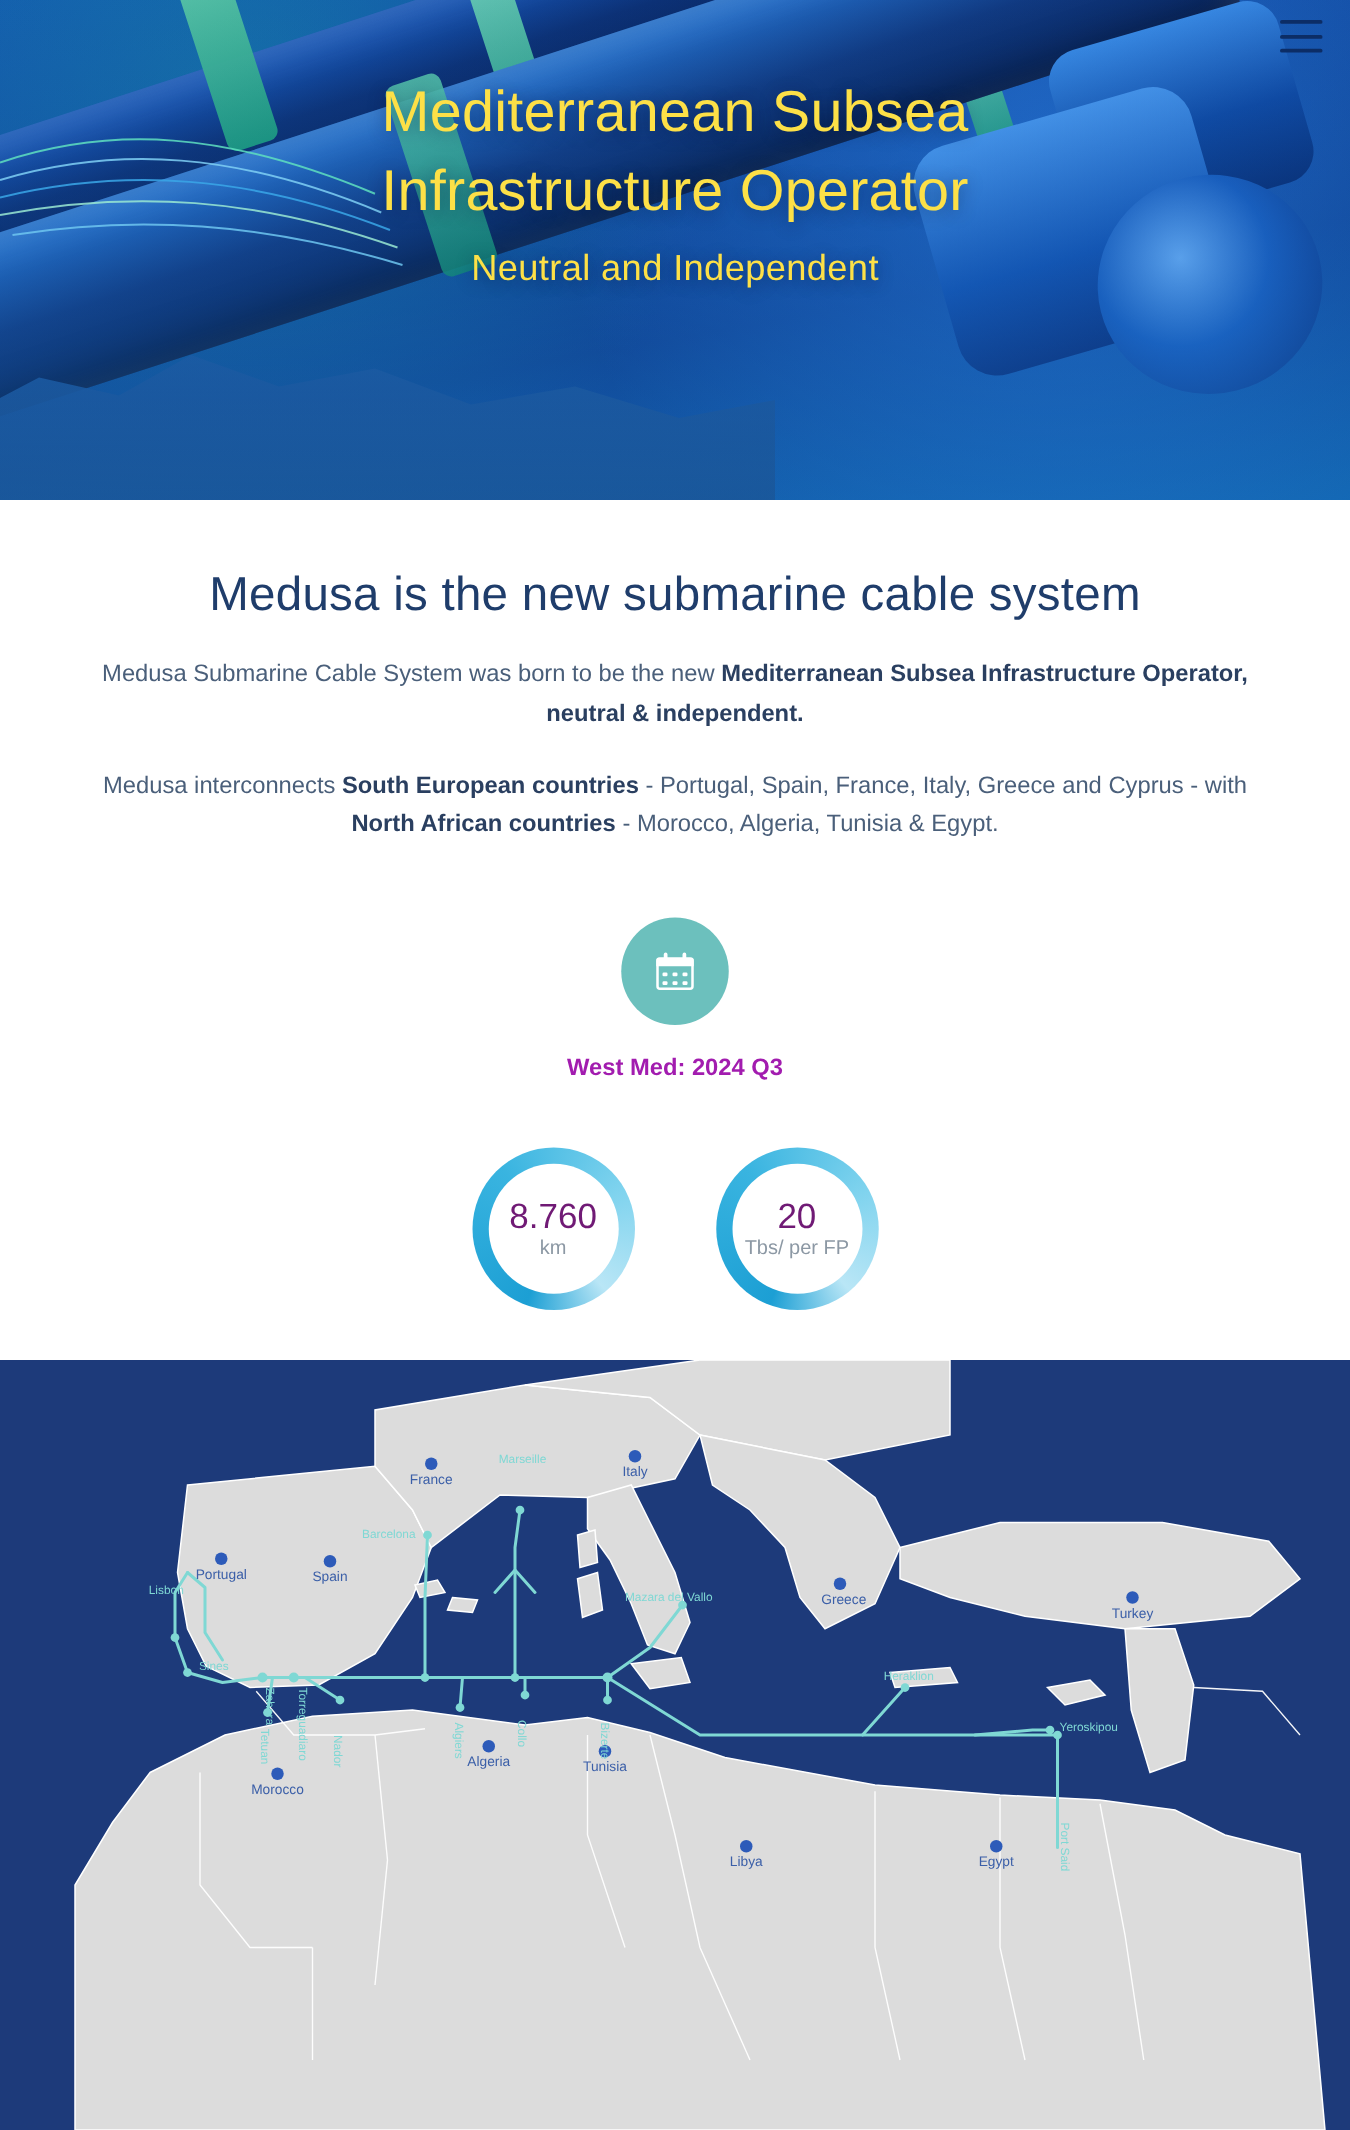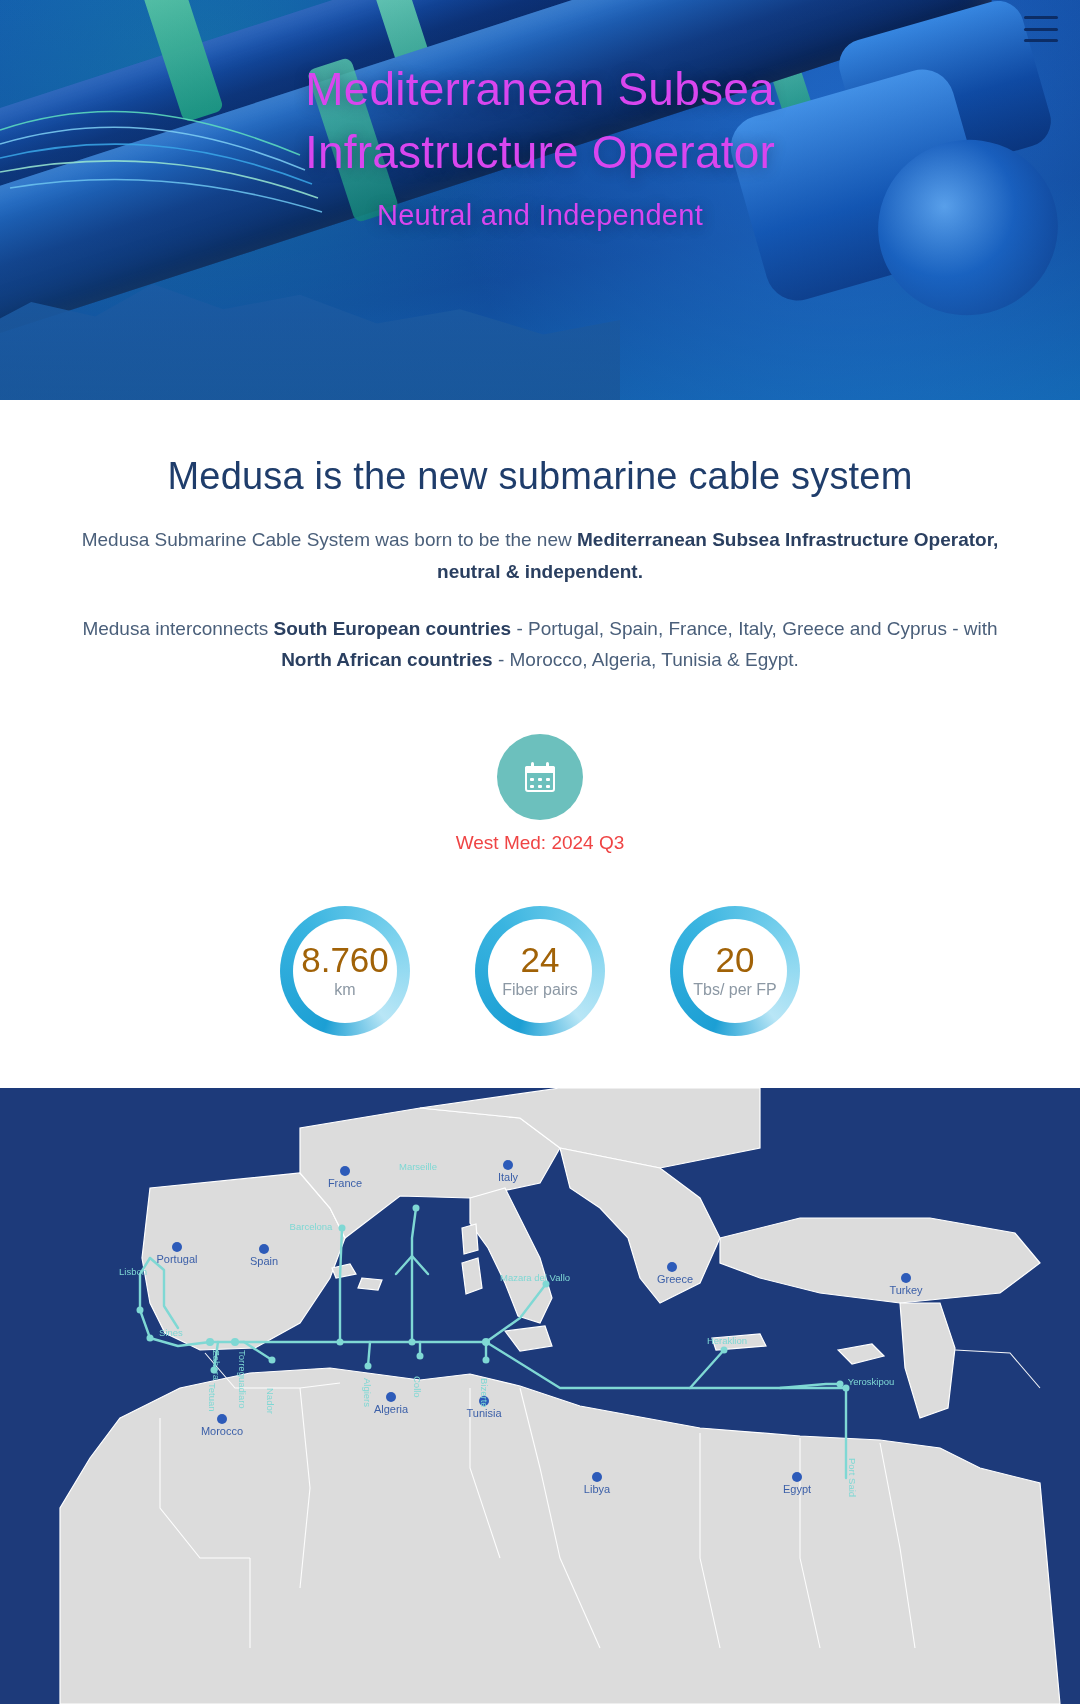--- a/index.html
+++ b/index.html
@@ -77,21 +77,21 @@
   .fibers { position: absolute; left: 0; top: 60px; width: 420px; height: 180px; }
   .hamburger {
     position: absolute; right: 22px; top: 16px;
     width: 34px; height: 26px;
     display: flex; flex-direction: column; justify-content: space-between;
     cursor: pointer; z-index: 5;
   }
   .hamburger span { display: block; height: 3px; background: #0c2d66; border-radius: 2px; }
   .hero-text {
     position: absolute; left: 0; right: 0; top: 58px;
-    text-align: center; color: #d946ef; z-index: 4;
+    text-align: center; color: #fde047; z-index: 4;
     text-shadow: 0 2px 14px rgba(0,20,60,0.45);
   }
   .hero-title {
     font-size: 46px; font-weight: 400; line-height: 1.38; letter-spacing: .2px;
   }
   .hero-sub {
     margin-top: 14px; font-size: 29px; font-weight: 300; letter-spacing: .3px;
   }
 
   
@@ -124,41 +124,41 @@
     border: 2.5px solid #fff; border-radius: 3px;
   }
   .cal .top {
     position: absolute; left: 0; top: 4px; width: 30px; height: 7px;
     background: #fff; border-radius: 2px 2px 0 0;
   }
   .cal .peg { position: absolute; top: 0; width: 3px; height: 6px; background: #fff; border-radius: 2px; }
   .cal .peg.l { left: 6px; } .cal .peg.r { right: 6px; }
   .cal .dot { position: absolute; width: 3.5px; height: 3.5px; background: #fff; border-radius: 1px; }
   .date-label {
-    margin-top: 12px; color: #ef4444; font-size: 19px; font-weight: 400;
+    margin-top: 24px; color: #a21caf; font-size: 19px; font-weight: 700;
   }
 
   
   .stats {
     display: flex; justify-content: center; gap: 65px;
     margin-top: 52px;
   }
   .stat { width: 130px; height: 130px; position: relative; }
   .stat .ring-outer {
     position: absolute; inset: 0; border-radius: 50%;
     background: conic-gradient(from 200deg, #1c9fd4 0deg, #39b4e0 120deg, #7fd3ee 220deg, #b9e6f6 300deg, #1c9fd4 360deg);
   }
   .stat .ring-inner {
     position: absolute; inset: 13px; border-radius: 50%; background: #fff;
   }
   .stat .val {
     position: absolute; inset: 0; display: flex; flex-direction: column;
     align-items: center; justify-content: center;
   }
-  .stat .num { font-size: 35px; color: #a16207; font-weight: 400; line-height: 1.05; }
+  .stat .num { font-size: 28px; color: #701a75; font-weight: 400; line-height: 1.05; }
   .stat .unit { font-size: 16px; color: #8c98a4; font-weight: 300; margin-top: 2px; }
 
   
   .map-wrap {
     position: absolute; left: 0; bottom: 0; width: 1080px; height: 616px;
     background: #1d3a7a; overflow: hidden;
   }
   .map-wrap svg { display: block; }
   .watermark {
     position: absolute; left: 26px; bottom: 8px; width: 240px;
@@ -246,28 +246,20 @@
 
     </div>
 
     <div class="stats">
       <div class="stat">
         <div class="ring-outer"></div>
           <div class="ring-inner"></div>
         <div class="val">
           <div class="num">8.760</div>
           <div class="unit">km</div>
-        </div>
-      </div>
-      <div class="stat">
-        <div class="ring-outer"></div>
-          <div class="ring-inner"></div>
-        <div class="val">
-          <div class="num">24</div>
-          <div class="unit">Fiber pairs</div>
         </div>
       </div>
       <div class="stat">
         <div class="ring-outer"></div>
           <div class="ring-inner"></div>
         <div class="val">
           <div class="num">20</div>
           <div class="unit">Tbs/ per FP</div>
         </div>
       </div>

